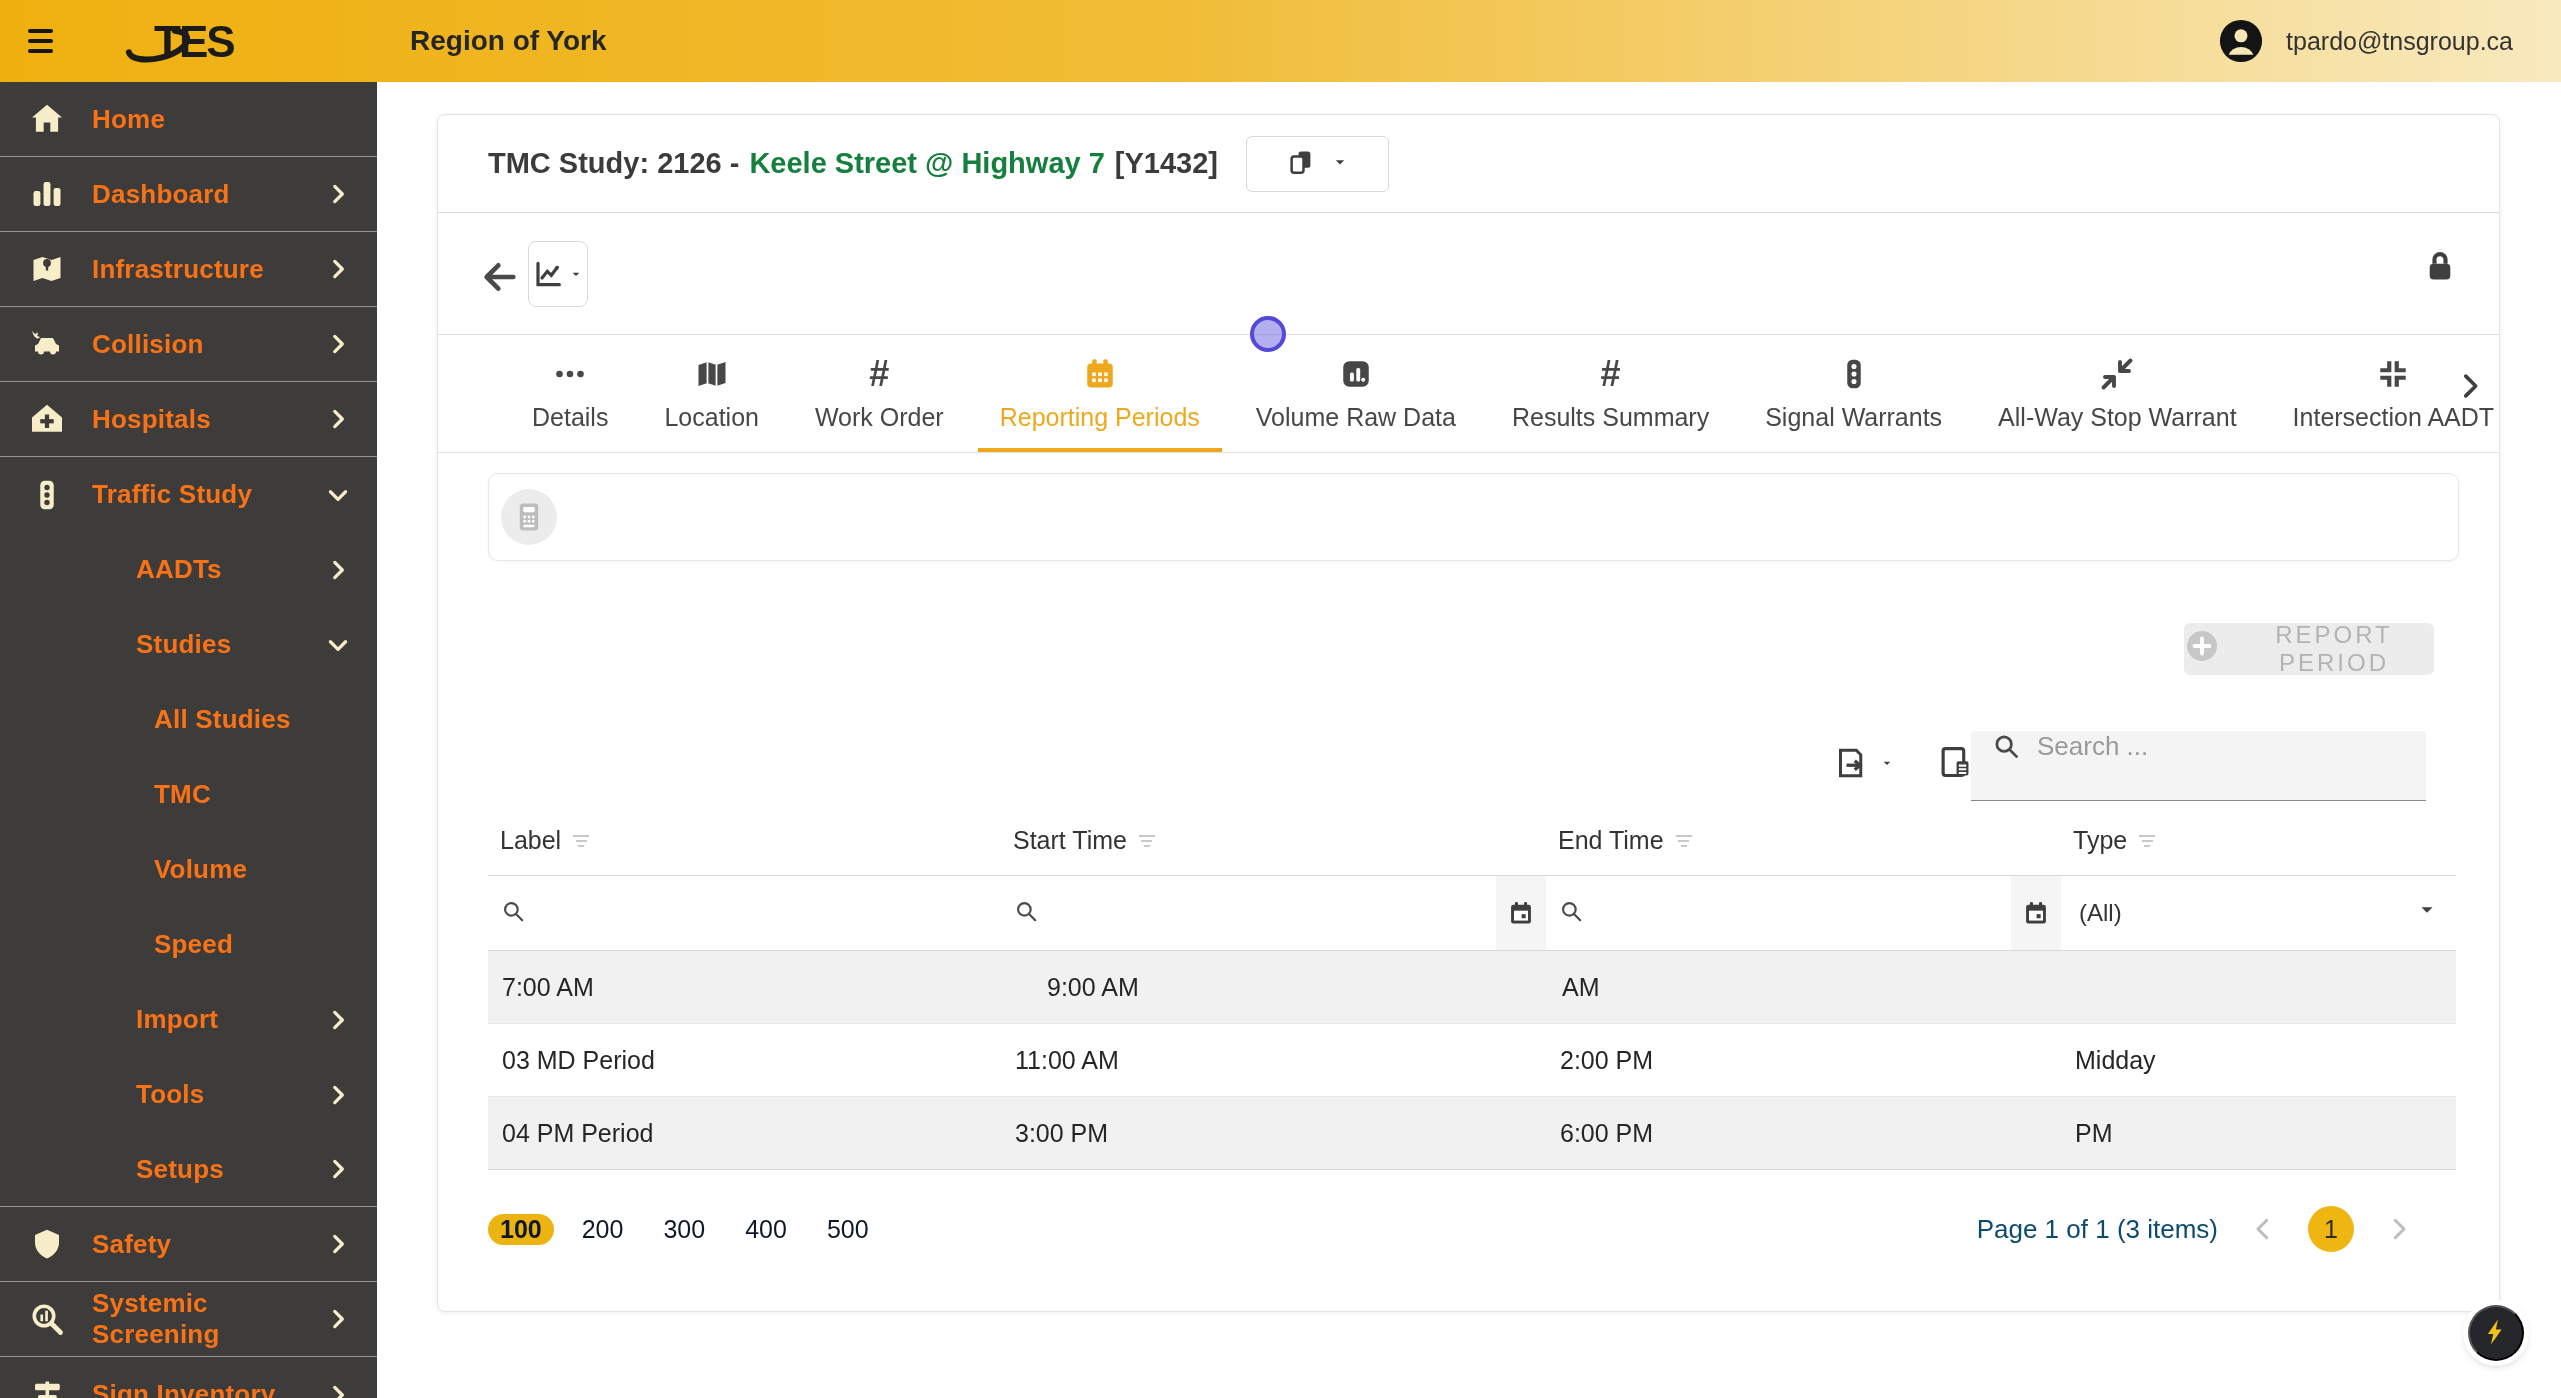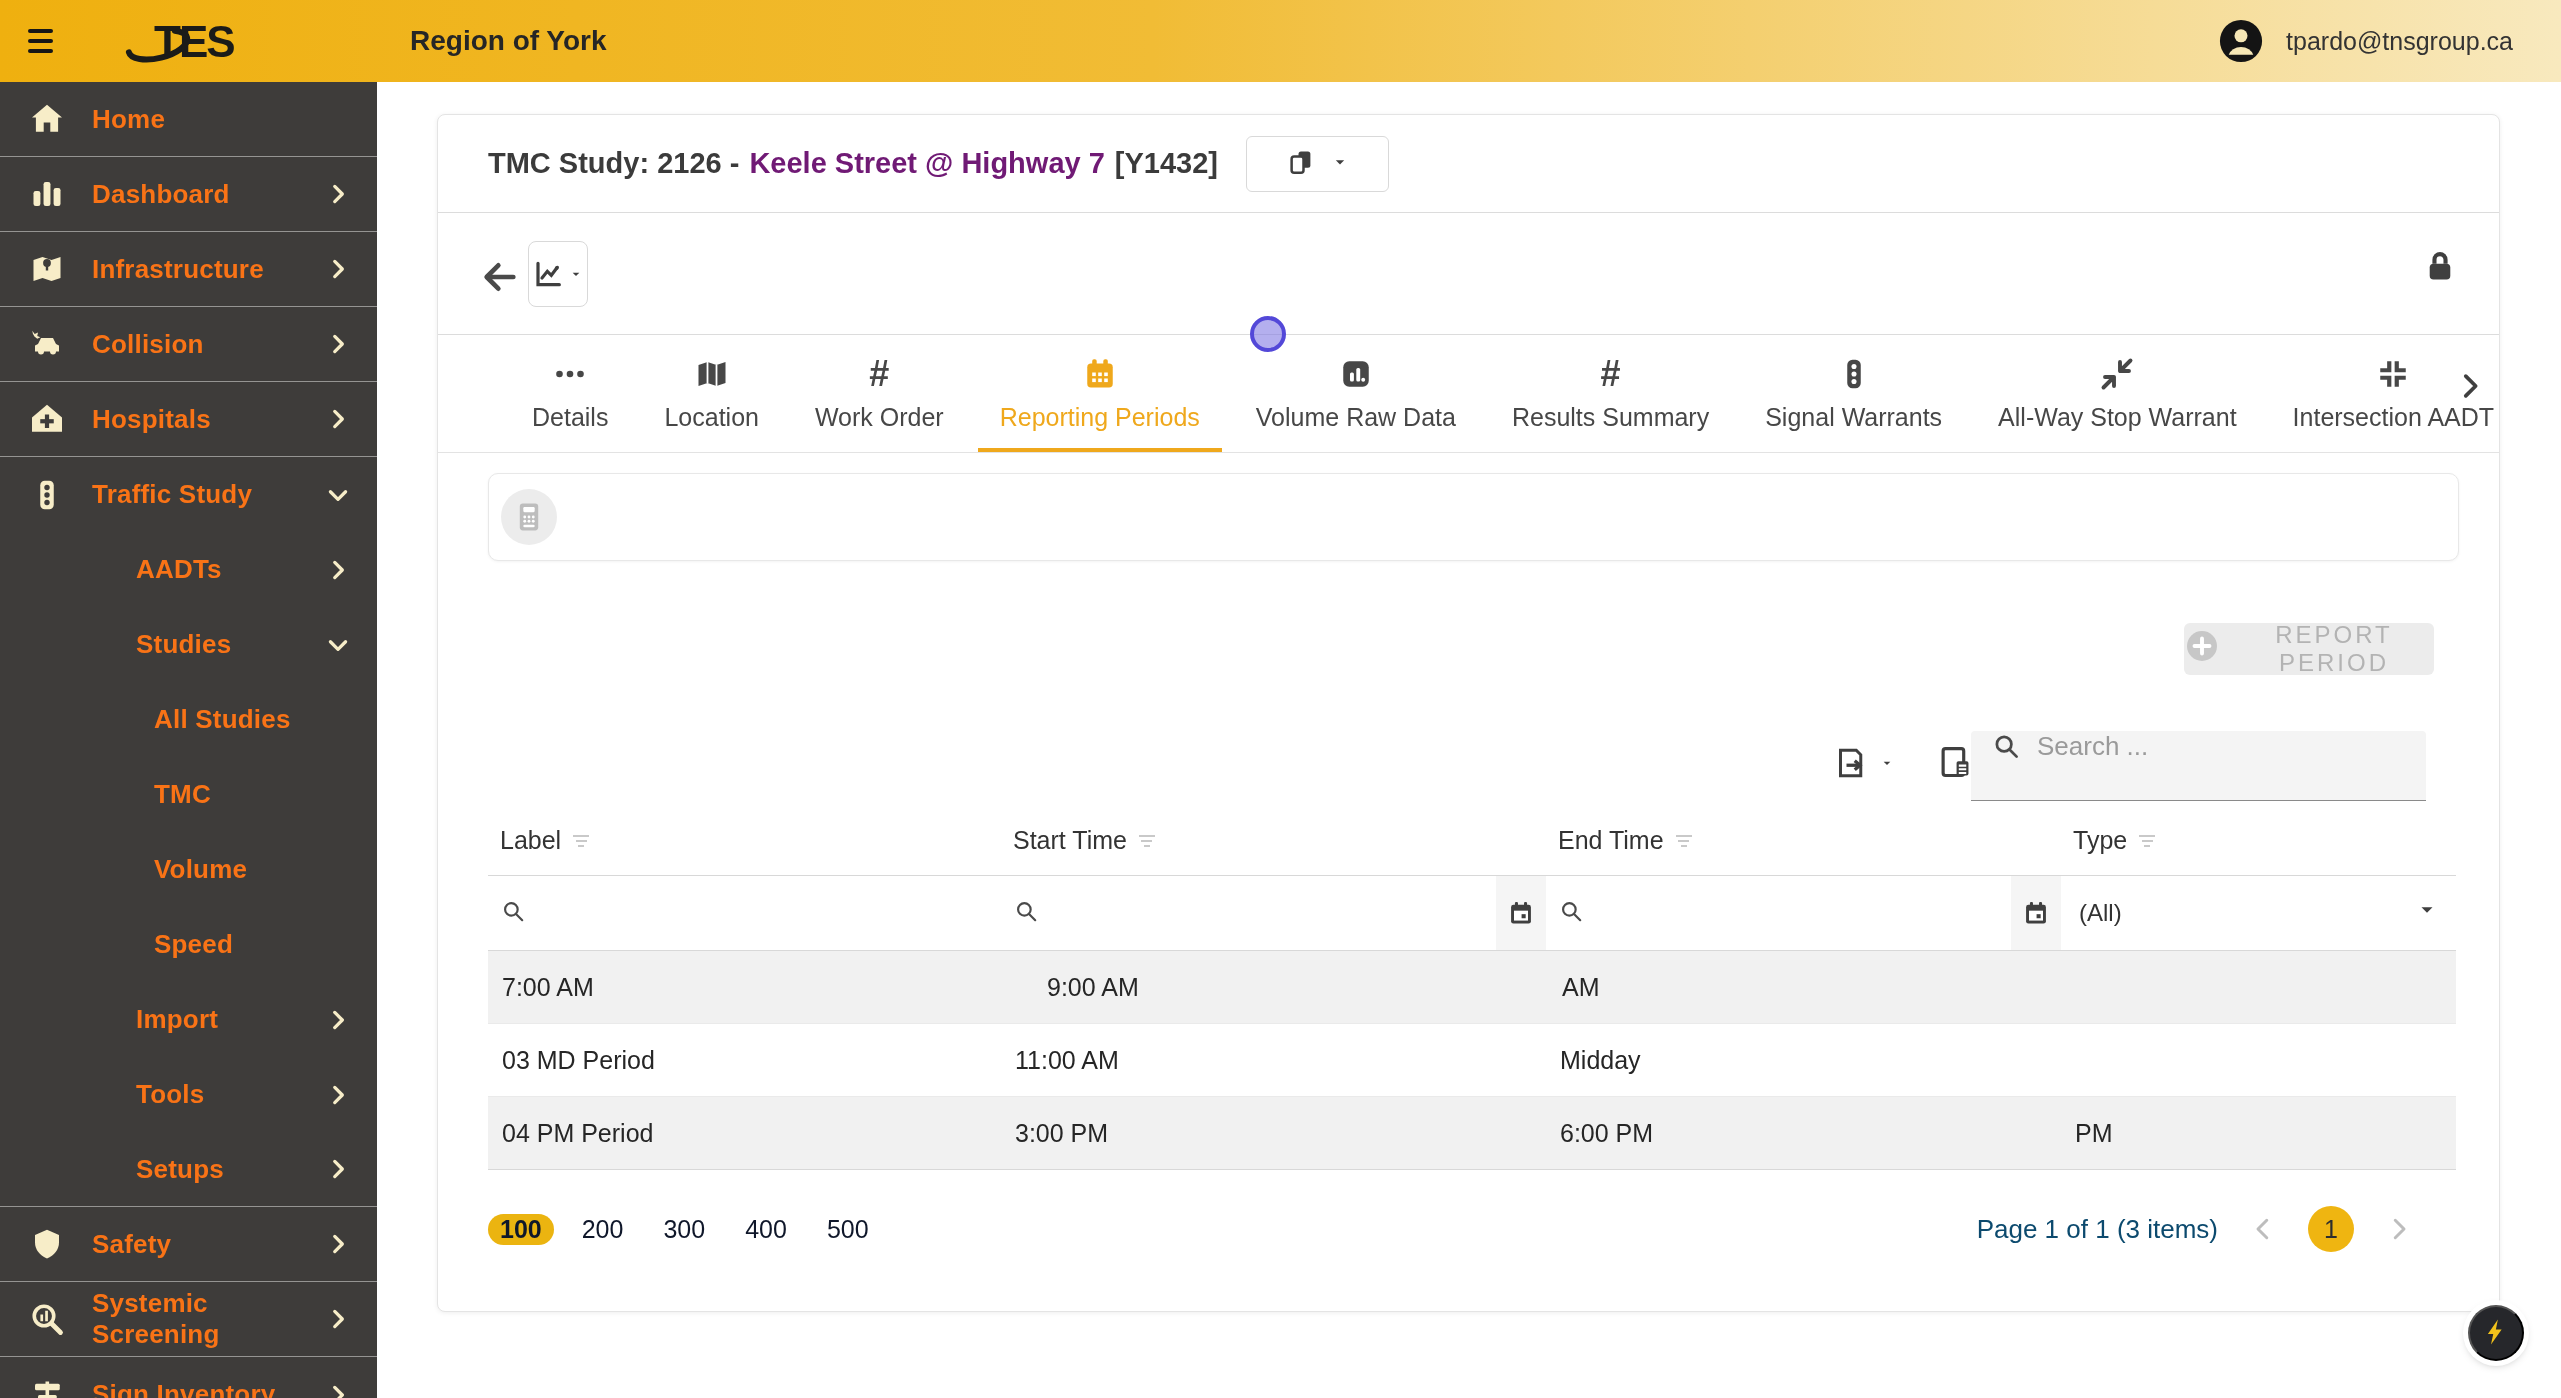--- a/index.html
+++ b/index.html
@@ -31,21 +31,21 @@
   .si-chev { margin-left:auto; display:flex; }
   .si-chev svg { width:26px; height:26px; }
 
   
   .card { position:absolute; left:437px; top:114px; width:2063px; height:1198px; background:#fff;
     border:1px solid #E4E4E4; border-radius:8px; box-shadow:0 1px 5px rgba(0,0,0,0.07); }
 
   .title-row { position:absolute; left:0; top:0; width:100%; height:98px; border-bottom:1px solid #DCDCDC;
     display:flex; align-items:center; padding-left:50px; }
   .study-title { font-size:29px; font-weight:700; color:#3B3B3B; }
-  .study-title .link { color:#701a75; margin:0 10px; }
+  .study-title .link { color:#15803d; margin:0 10px; }
   .copy-btn { margin-left:28px; width:143px; height:56px; border:1px solid #D9D9D9; border-radius:6px; background:#fff;
     display:flex; align-items:center; justify-content:center; gap:14px; cursor:pointer; }
 
   .toolbar-row { position:absolute; left:0; top:98px; width:100%; height:121px; }
   .back-arrow { position:absolute; left:42px; top:44px; cursor:pointer; }
   .chart-btn { position:absolute; left:90px; top:28px; width:60px; height:66px; border:1px solid #D9D9D9; border-radius:8px;
     background:#fff; display:flex; align-items:center; justify-content:center; gap:4px; cursor:pointer; }
   .lock { position:absolute; right:40px; top:34px; }
 
   .tabs-row { position:absolute; left:0; top:219px; width:100%; height:119px; border-top:1px solid #DCDCDC; border-bottom:1px solid #E3E3E3;
@@ -602,20 +602,21 @@
       </div>
     </div>
     <div class="grow">
       <div class="gc2 td">7:00 AM</div>
       <div class="gc3 td">9:00 AM</div>
       <div class="gc4 td">AM</div>
     </div>
     <div class="grow">
       <div class="gc1 td">03 MD Period</div>
       <div class="gc2 td">11:00 AM</div>
+      <div class="gc3 td">2:00 PM</div>
       <div class="gc4 td">Midday</div>
     </div>
     <div class="grow">
       <div class="gc1 td">04 PM Period</div>
       <div class="gc2 td">3:00 PM</div>
       <div class="gc3 td">6:00 PM</div>
       <div class="gc4 td">PM</div>
     </div>
   </div>
 

